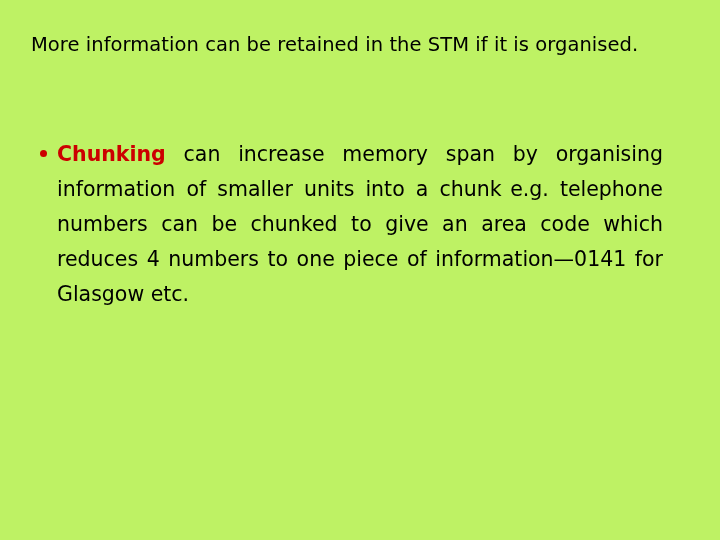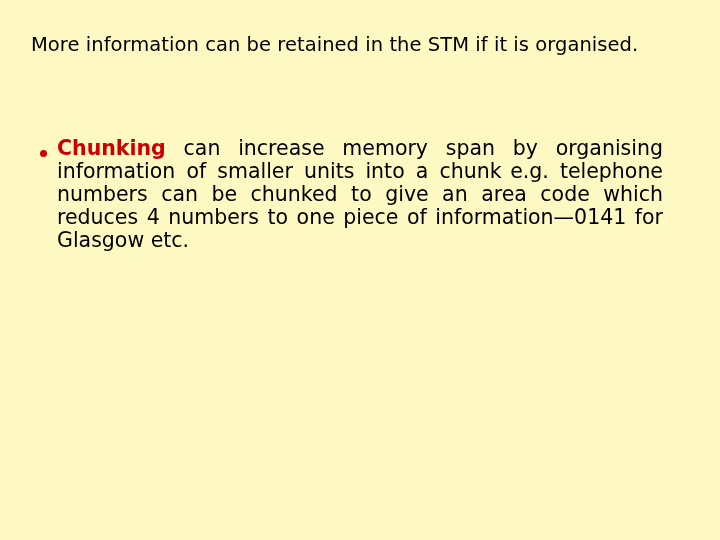--- a/index.html
+++ b/index.html
@@ -11,21 +11,21 @@
     height: 540px;
     background: #ffffff;
     font-family: "DejaVu Sans", "Liberation Sans", sans-serif;
     overflow: hidden;
   }
 
   .slide {
     position: relative;
     width: 720px;
     height: 540px;
-    background: #fef9c3;
+    background: #bef264;
     box-sizing: border-box;
   }
 
   
   .intro-block {
     position: absolute;
     left: 31px;
     top: 31px;
     width: 645px;
   }
@@ -53,21 +53,21 @@
     position: absolute;
     left: 9px;
     top: 13px;
     width: 7px;
     height: 7px;
     border-radius: 50%;
     background: #cc0000;
   }
   .bullet-text {
     font-size: 20.5px;
-    line-height: 23px;
+    line-height: 35px;
     color: #000000;
     text-align: justify;
     text-justify: inter-word;
     -moz-text-align-last: left;
     text-align-last: left;
     hyphens: none;
   }
   .kw-strong {
     color: #cc0000;
     font-weight: bold;

